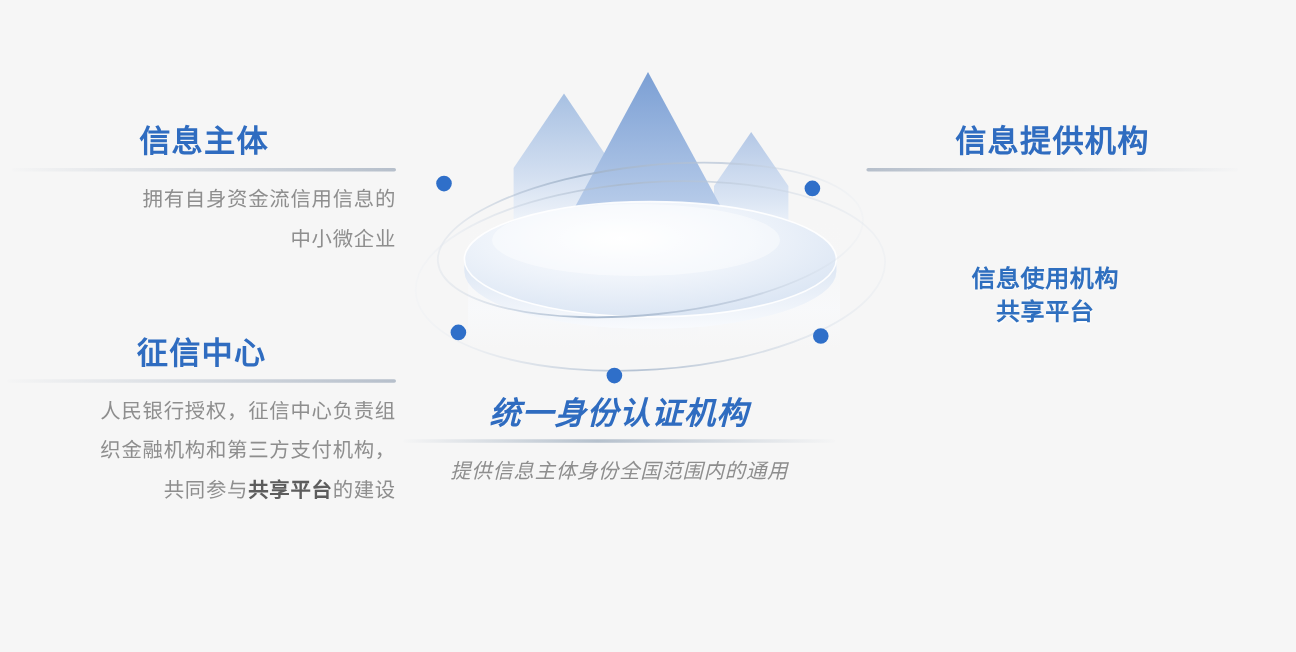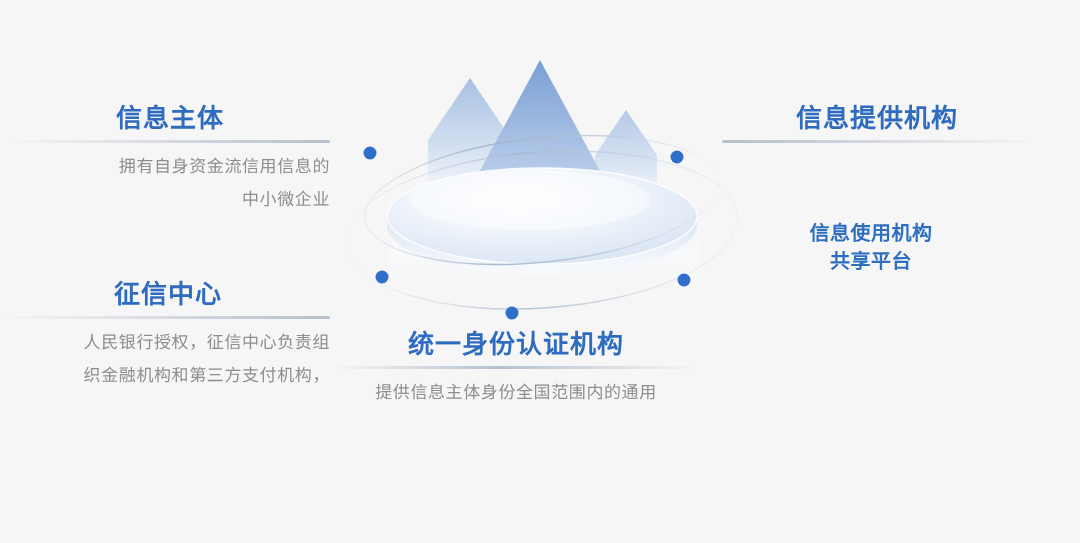--- a/index.html
+++ b/index.html
@@ -94,21 +94,21 @@
     font-weight: bold;
   }
   .block-body .accent-red {
     color: #d9271f;
     font-weight: bold;
     letter-spacing: 1.2px;
   }
 
   .align-right { text-align: right; }
   .align-left  { text-align: left; }
-  .align-center{ text-align: center; }
+  .align-center{ text-align: center; font-style: italic; }
 
   
   #block-info-subject   { left: 10px;  top: 104px; width: 320px; }
   #block-credit-center  { left: 6px;   top: 256px; width: 324px; margin-top: 24px; }
   #block-info-provider  { left: 722px; top: 104px; width: 310px; }
   #block-info-user      { left: 710px; top: 266px; width: 330px; }
   #block-identity-auth  { left: 336px; top: 330px; width: 360px; }
 </style>
 </head>
 <body>
@@ -205,20 +205,23 @@
       <div>中小微企业</div>
     </div>
   </div>
 
   <div class="block align-right" id="block-credit-center">
     <div class="block-title">征信中心</div>
     <div class="title-rule rule-r"></div>
     <div class="block-body">
       <div>人民银行授权，征信中心负责组</div>
       <div>织金融机构和第三方支付机构，</div>
+      <div>
+        <span>共同参与</span><b>共享平台</b><span>的建设</span>
+      </div>
     </div>
   </div>
 
   <div class="block align-left" id="block-info-provider">
     <div class="block-title">信息提供机构</div>
     <div class="title-rule rule-l"></div>
   </div>
 
 
   <div class="block align-center" id="block-identity-auth">

